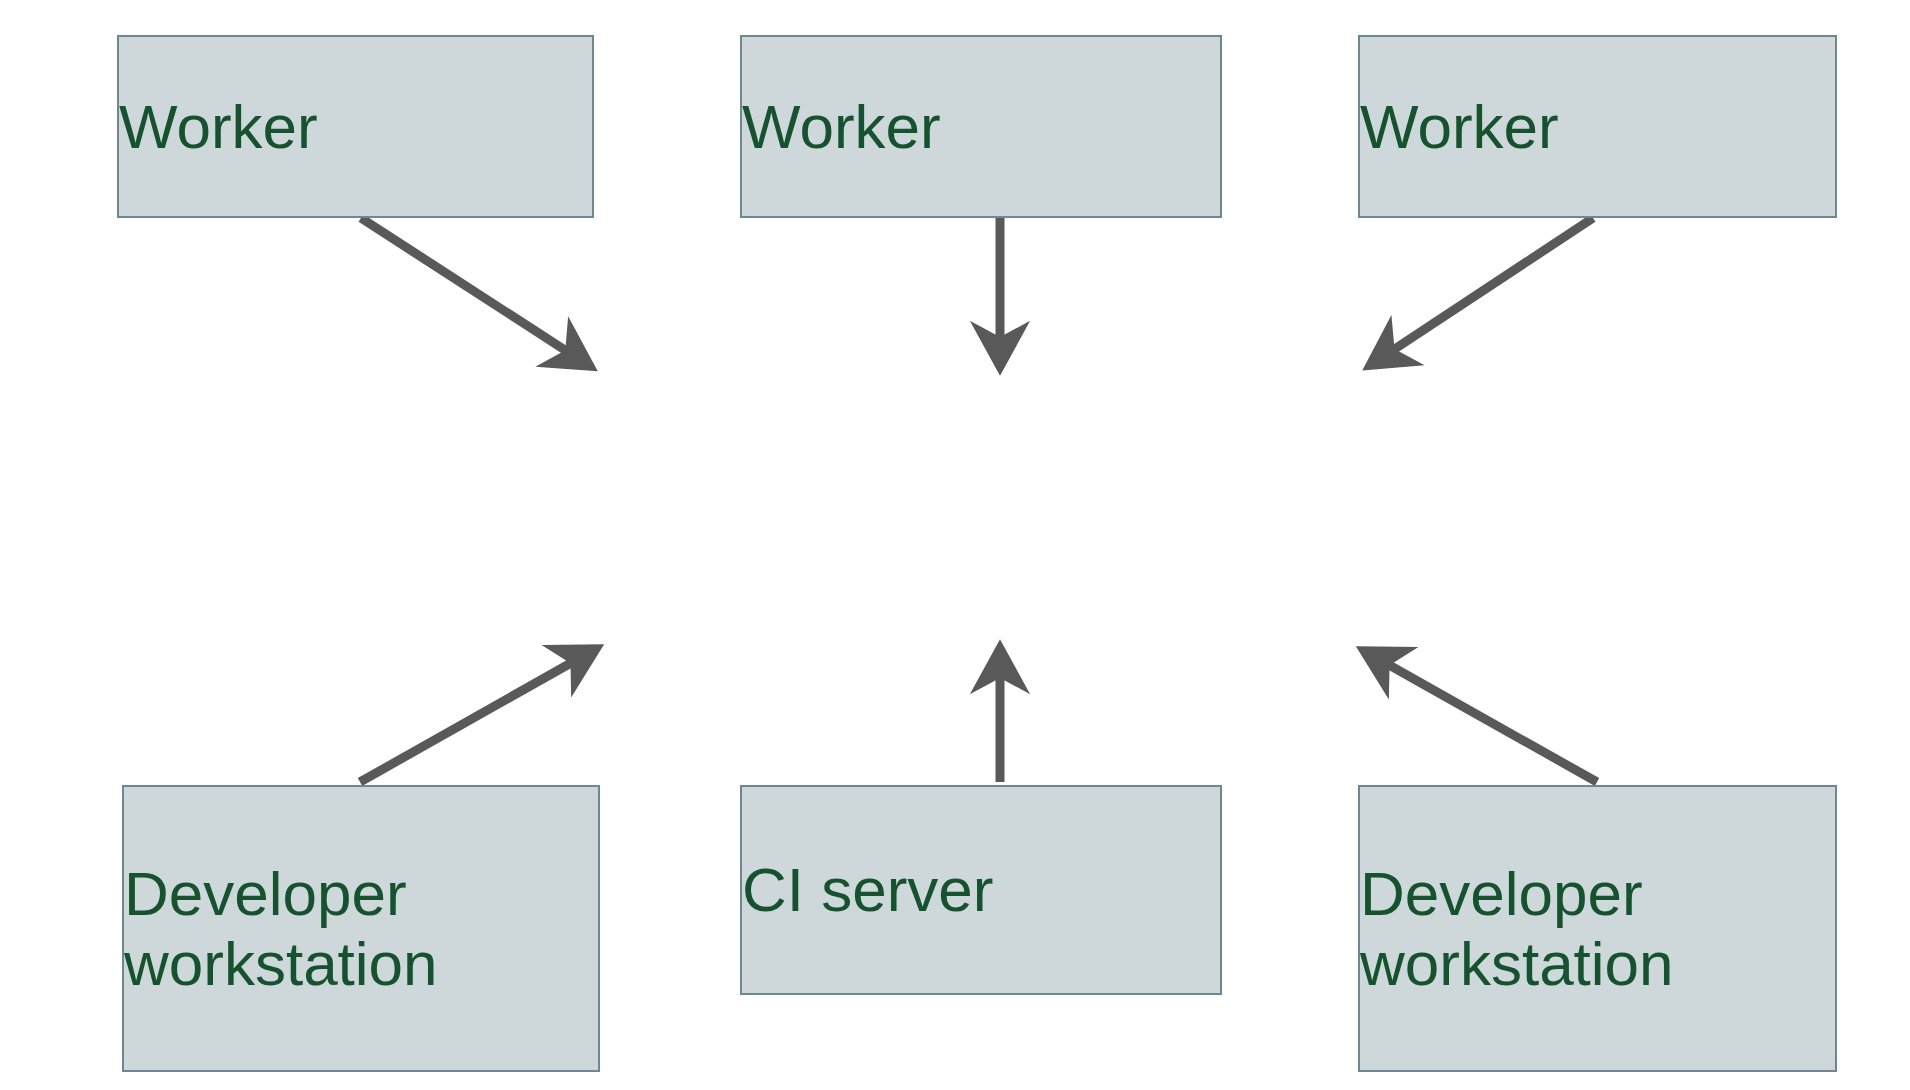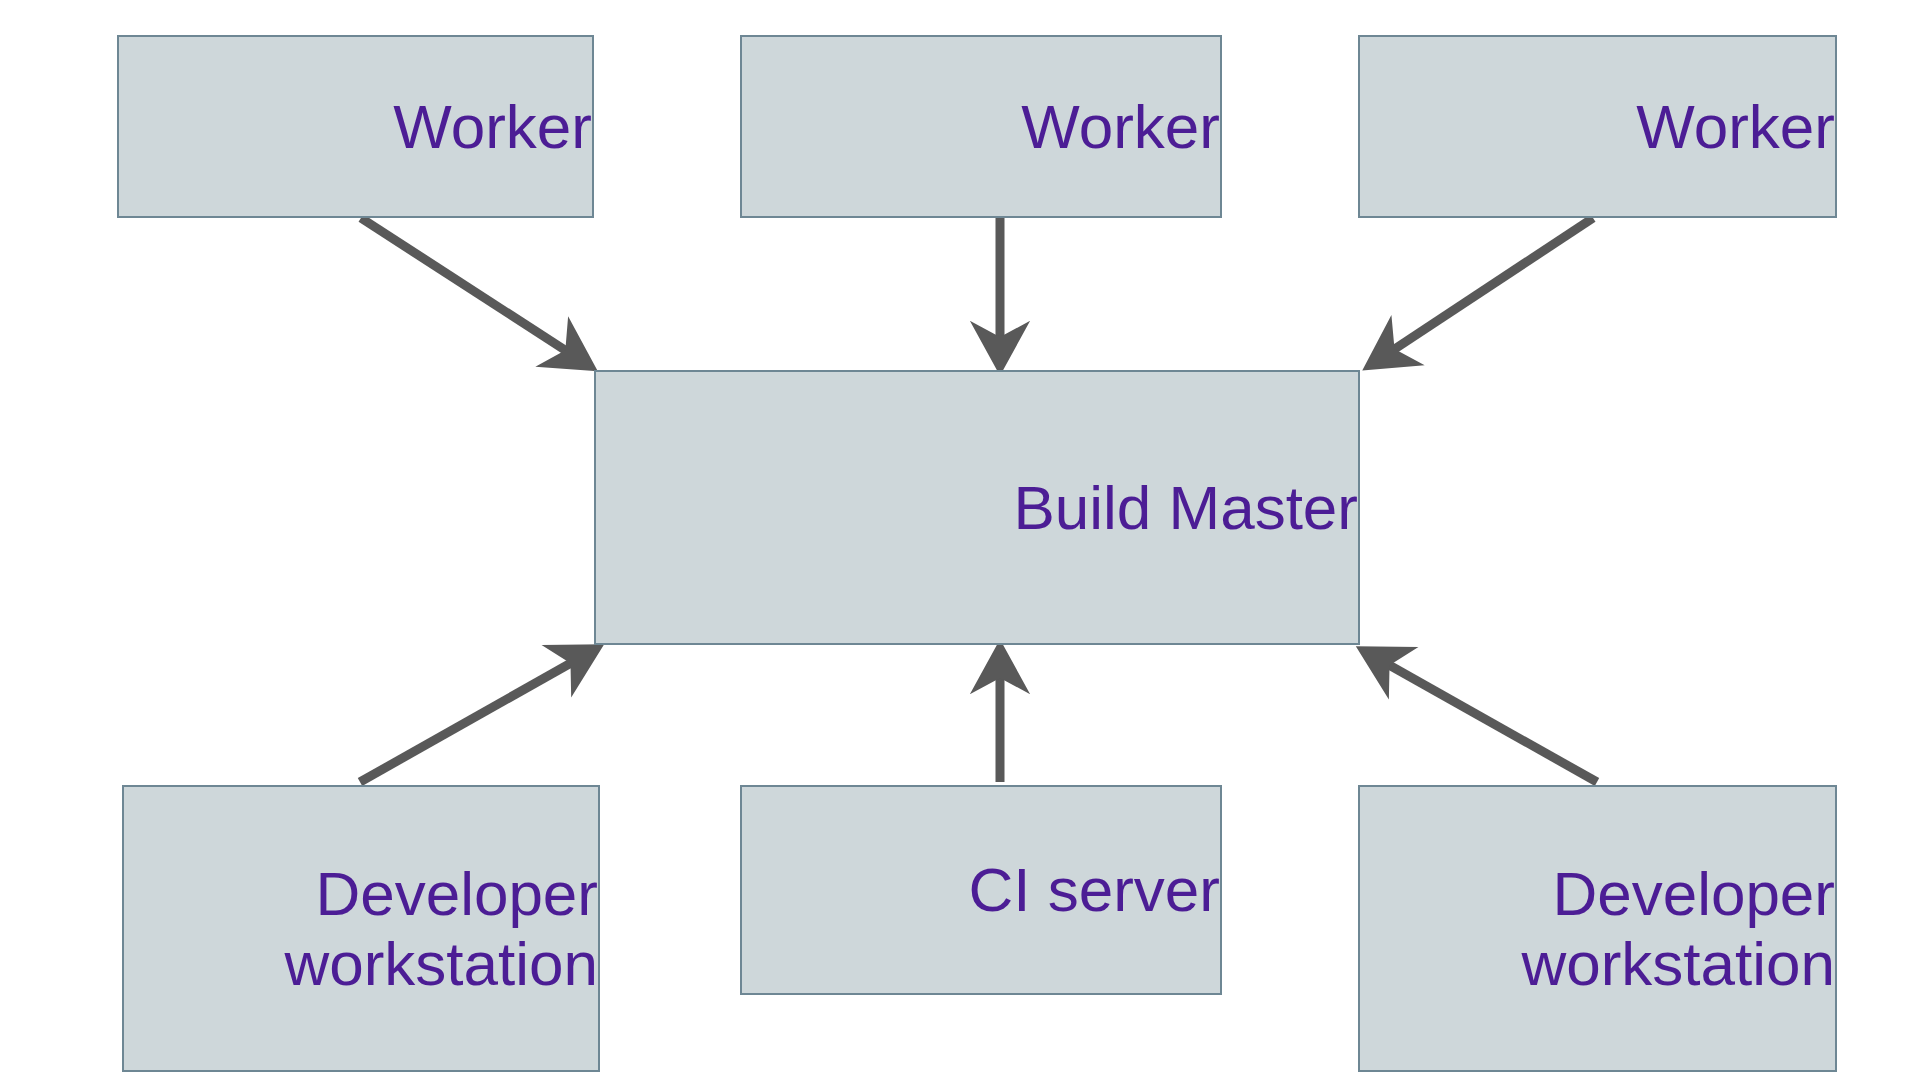--- a/index.html
+++ b/index.html
@@ -26,22 +26,22 @@
     pointer-events: none;
   }
   .node {
     position: absolute;
     box-sizing: border-box;
     background: #ced7da;
     border: 2px solid #6e8794;
     display: flex;
     align-items: center;
     justify-content: center;
-    text-align: right;
-    color: #4c1d95;
+    text-align: left;
+    color: #14532d;
     line-height: 1.12;
     white-space: pre-line;
     font-weight: 400;
   }
   .node-label {
     display: block;
     width: 100%;
     white-space: pre-line;
   }
 
@@ -100,23 +100,20 @@
   </div>
 
   <div class="node" id="node-worker-2">
     <span class="node-label">Worker</span>
   </div>
 
   <div class="node" id="node-worker-3">
     <span class="node-label">Worker</span>
   </div>
 
-  <div class="node" id="node-build-master">
-    <span class="node-label">Build Master</span>
-  </div>
 
   <div class="node" id="node-dev-workstation-1">
     <span class="node-label">Developer
 workstation</span>
   </div>
 
   <div class="node" id="node-ci-server">
     <span class="node-label">CI server</span>
   </div>
 

